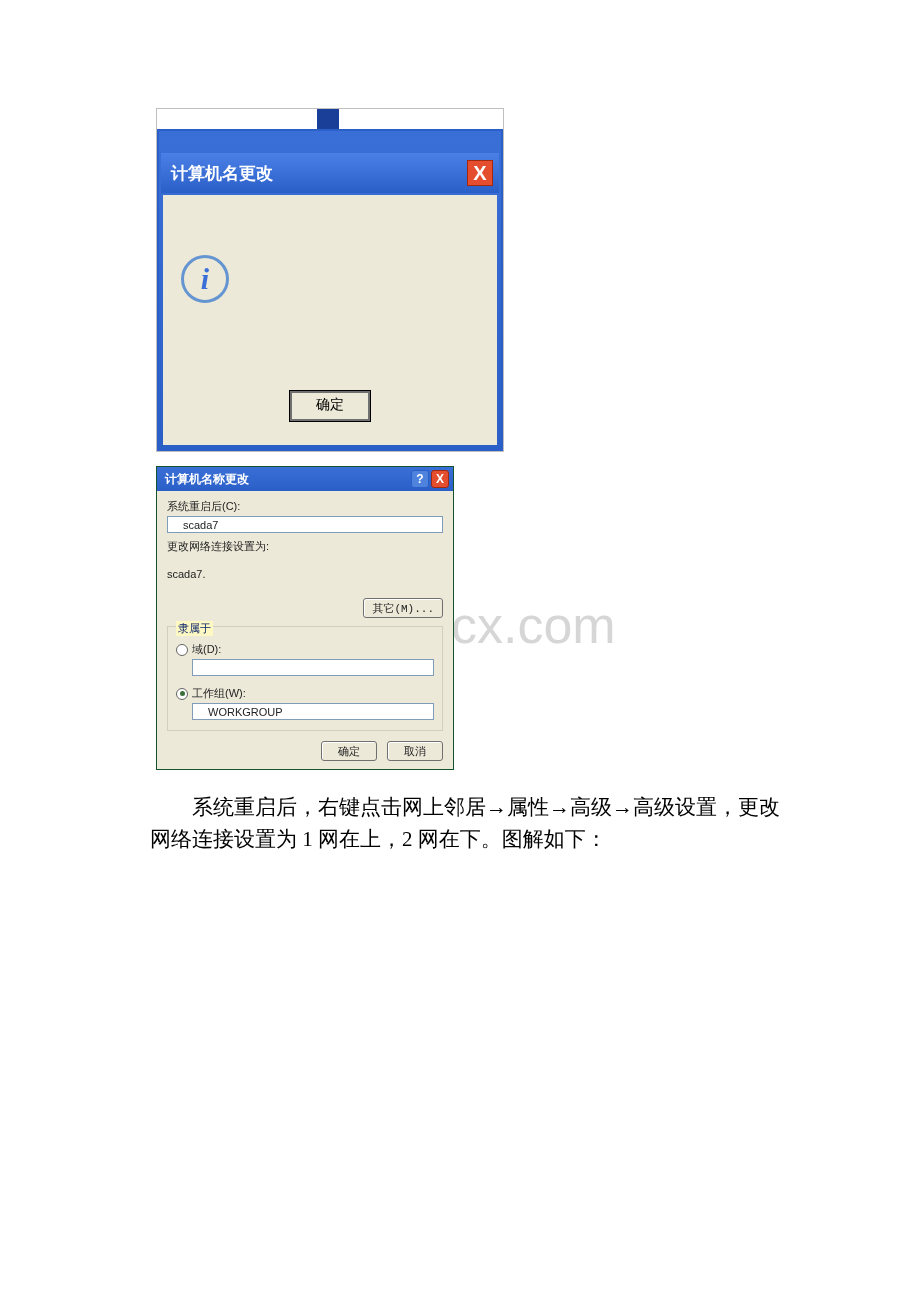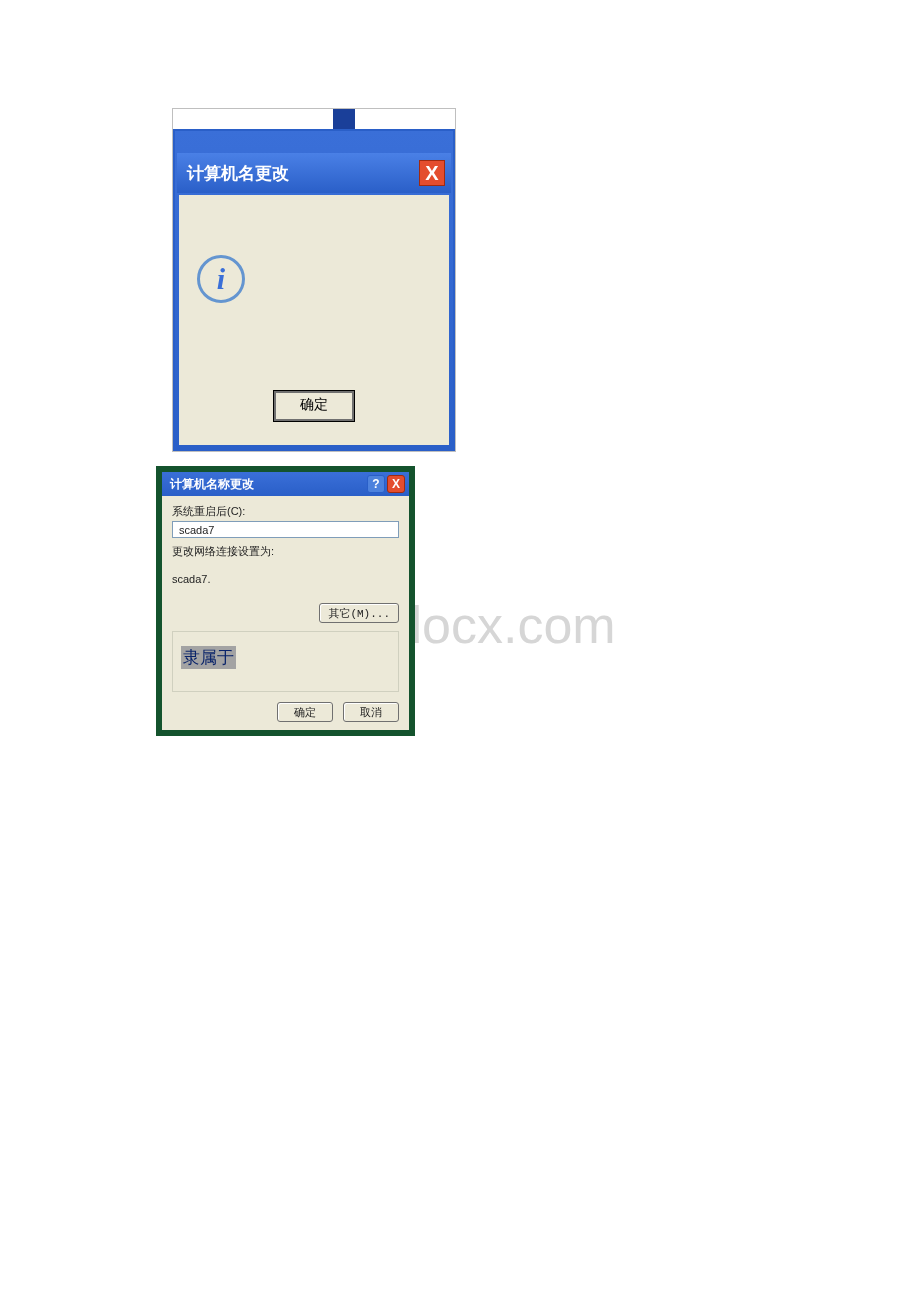--- a/index.html
+++ b/index.html
@@ -24,26 +24,26 @@
     font-weight: 300;
     color: #d6d6d6;
     letter-spacing: 0px;
     font-family: Arial, sans-serif;
     z-index: 1;
     pointer-events: none;
   }
 
   
   .dlg1 {
-    width: 284px;
+    width: 348px;
     height: 344px;
     border: 1px solid #bfbfbf;
     position: relative;
     background: #fff;
-    margin-left: 22px;
+    margin-left: 6px;
   }
   .dlg1-bluearea {
     position: absolute;
     left: 0; top: 20px; right: 0; bottom: 0;
     background: linear-gradient(#3a6fd8,#2a5fc8);
     border: 2px solid #2a5fc8;
   }
   .dlg1-notch {
     position: absolute;
     top: 0; left: 160px; width: 22px; height: 23px;
@@ -113,22 +113,22 @@
     box-shadow: 0 0 0 1px #000;
     font-size: 14px;
     font-family: "SimSun","宋体",serif;
     line-height: 24px;
     text-align: center;
     font-weight: 500;
   }
 
   
   .dlg2 {
-    width: 259px;
-    border: 6px solid #14532d;
+    width: 298px;
+    border: 1px solid #14532d;
     position: relative;
     margin-top: 14px;
     font-family: Tahoma, "SimSun", sans-serif;
     margin-left: 6px;
     z-index: 2;
   }
   .dlg2-tb {
     height: 24px;
     background: linear-gradient(#3a6fd8,#2a5fc8);
     display: flex;
@@ -173,21 +173,21 @@
   .dlg2-desc {
     line-height: 1.25;
     margin-bottom: 20px;
   }
   .dlg2-label { margin-bottom: 2px; }
   .dlg2-input {
     width: 100%;
     border: 1px solid #7f9db9;
     background: #fff;
     font-size: 11px;
-    padding: 1px 6px;
+    padding: 1px 15px;
     height: 17px;
     font-family: Tahoma, sans-serif;
     display: flex; align-items: center;
   }
   .dlg2-sec {
     margin-top: 6px;
   }
   .dlg2-fullval {
     margin-top: 14px;
   }
@@ -209,25 +209,24 @@
   }
   .dlg2-group {
     border: 1px solid #d0d0bf;
     margin-top: 8px;
     padding: 6px 8px 10px 8px;
   }
   .dlg2-group-label {
     position: relative;
     top: -12px;
     color: #0a246a;
-    font-size: 17px;
+    font-size: 11px;
     display: inline-block;
-    background: #a3a3a3; 
+    background: #fef9c3; 
     padding: 0 2px;
-    margin-top: 20px;
   }
   .dlg2-group-inner {
     margin-top: -8px;
   }
   .dlg2-radio-row {
     display: flex; align-items: center; gap: 4px;
     margin-bottom: 2px; margin-top: 2px;
   }
   .dlg2-radio {
     width: 12px; height: 12px; border: 1px solid #666; border-radius: 50%;
@@ -300,22 +299,38 @@
         <div class="dlg2-label">更改网络连接设置为:</div>
         <div class="dlg2-fullval">scada7.</div>
       </div>
 
       <div class="dlg2-other-row">
         <div class="dlg2-btn">其它(M)...</div>
       </div>
 
       <div class="dlg2-group">
         <span class="dlg2-group-label">隶属于</span>
+        <div class="dlg2-group-inner">
+          <div class="dlg2-radio-row">
+            <span class="dlg2-radio"></span>
+            <span>域(D):</span>
+          </div>
+          <div class="dlg2-input dlg2-group-input disabled"></div>
+
+          <div class="dlg2-radio-row" style="margin-top:10px;">
+            <span class="dlg2-radio">
+                <span class="dlg2-radio-dot"></span>
+              </span>
+            <span>工作组(W):</span>
+          </div>
+          <div class="dlg2-input dlg2-group-input">WORKGROUP</div>
+        </div>
       </div>
 
       <div class="dlg2-btnrow">
         <div class="dlg2-btn">确定</div>
         <div class="dlg2-btn">取消</div>
       </div>
     </div>
   </div>
 
+  <div class="bodytext">系统重启后，右键点击网上邻居→属性→高级→高级设置，更改网络连接设置为 1 网在上，2 网在下。图解如下：</div>
 </div>
 
 </body></html>

